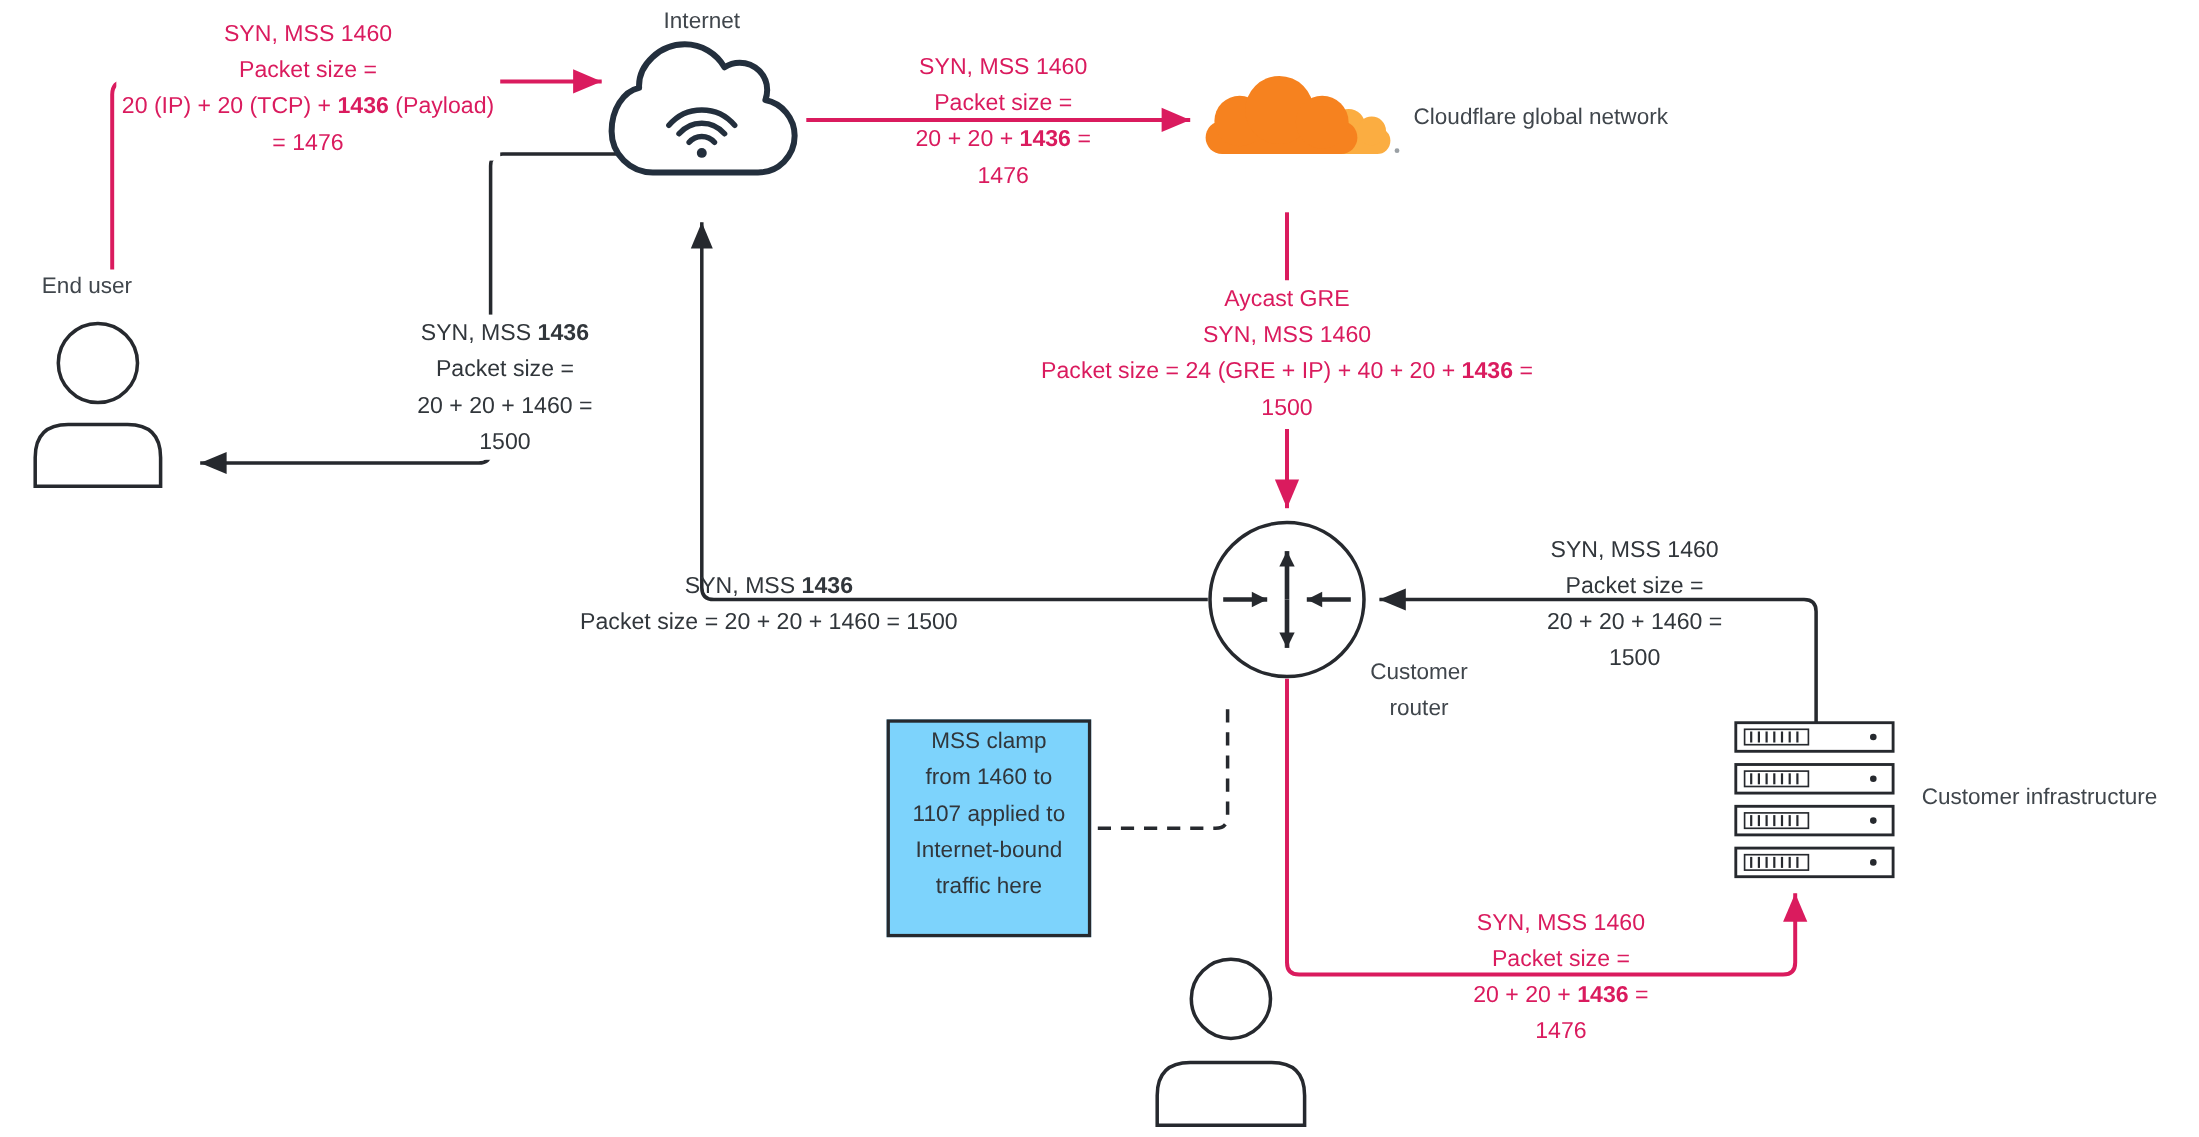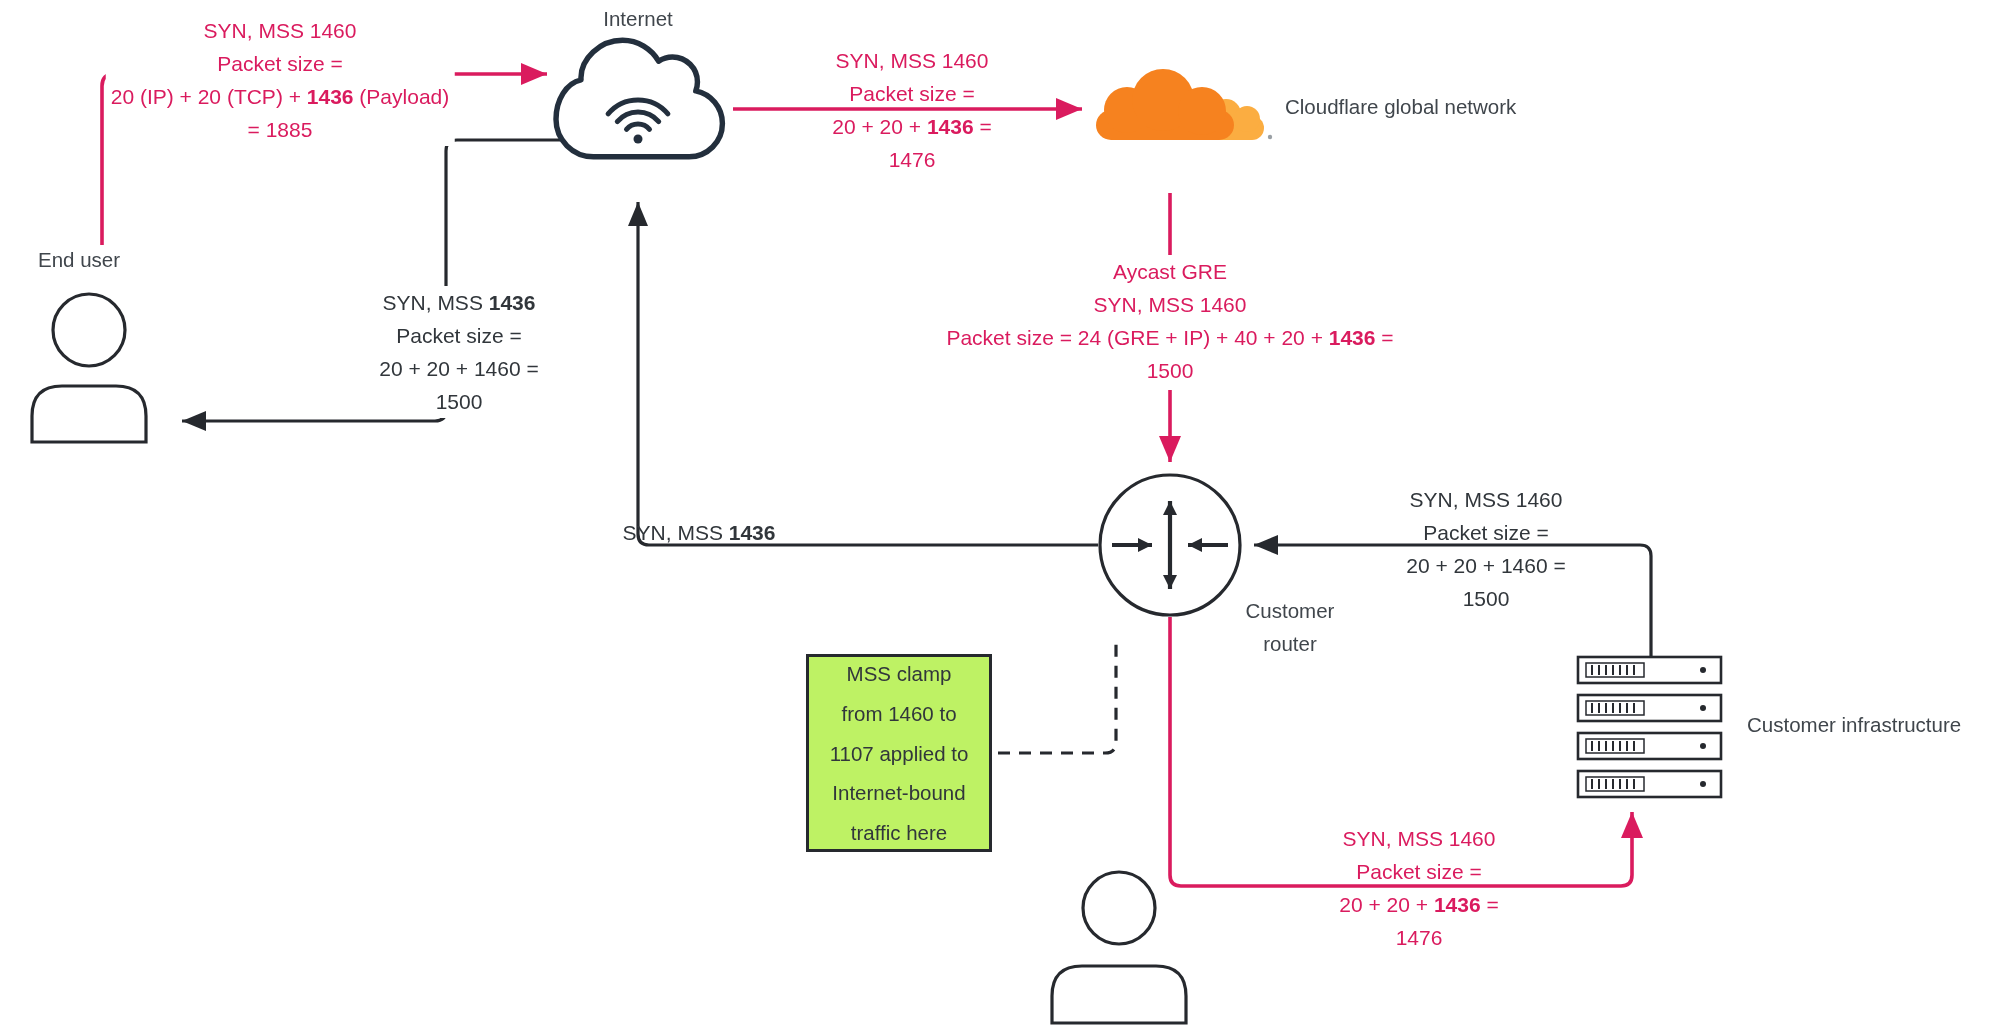--- a/index.html
+++ b/index.html
@@ -13,22 +13,22 @@
     font-family:"Liberation Sans","DejaVu Sans",sans-serif;overflow:hidden}
   svg.layer{position:absolute;left:0;top:0}
   .flow-label{position:absolute;transform:translateX(-50%);text-align:center;
     font-size:21px;line-height:33px;white-space:nowrap}
   .flow-label.bg{background:#fff;padding:0 5px}
   .flow-label.pink{color:var(--pink)}
   .flow-label.dark{color:var(--text-dark)}
   .node-label{position:absolute;font-size:20.5px;line-height:33px;color:var(--node);white-space:nowrap}
   .node-label.center{transform:translateX(-50%);text-align:center}
   .note-box{position:absolute;left:806px;top:654px;width:186px;height:198px;
-    border:3px solid var(--ink);background:#bef264;display:flex;flex-direction:column;
-    align-items:center;justify-content:space-between;text-align:center;
+    border:3px solid var(--ink);background:#7dd3fc;display:flex;flex-direction:column;
+    align-items:center;justify-content:flex-start;text-align:center;
     font-size:20.5px;line-height:33px;color:var(--text-dark)}
   .bold,[data-b]{font-weight:700}
 </style>
 </head>
 <body>
 
 <div class="canvas">
 
   <svg class="layer" width="1999" height="1034" viewBox="0 0 1999 1034">
     <defs>
@@ -166,21 +166,21 @@
   <div class="node-label center" style="left:1290px;top:594px">
       <div><span>Customer</span></div>
       <div><span>router</span></div>
     </div>
   <div class="node-label" style="left:1747px;top:708px">Customer infrastructure</div>
 
   <div class="flow-label pink bg" style="left:280px;top:14px">
       <div><span>SYN, MSS 1460</span></div>
       <div><span>Packet size =</span></div>
       <div><span>20 (IP) + 20 (TCP) + </span><span class="bold">1436</span><span> (Payload)</span></div>
-      <div><span>= 1885</span></div>
+      <div><span>= 1476</span></div>
     </div>
   <div class="flow-label pink" style="left:912px;top:44px">
       <div><span>SYN, MSS 1460</span></div>
       <div><span>Packet size =</span></div>
       <div><span>20 + 20 + </span><span class="bold">1436</span><span> =</span></div>
       <div><span>1476</span></div>
     </div>
   <div class="flow-label pink bg" style="left:1170px;top:255px">
       <div><span>Aycast GRE</span></div>
       <div><span>SYN, MSS 1460</span></div>
@@ -188,20 +188,21 @@
       <div><span>1500</span></div>
     </div>
   <div class="flow-label dark bg" style="left:459px;top:286px">
       <div><span>SYN, MSS </span><span class="bold">1436</span></div>
       <div><span>Packet size =</span></div>
       <div><span>20 + 20 + 1460 =</span></div>
       <div><span>1500</span></div>
     </div>
   <div class="flow-label dark" style="left:699px;top:516px">
       <div><span>SYN, MSS </span><span class="bold">1436</span></div>
+      <div><span>Packet size = 20 + 20 + 1460 = 1500</span></div>
     </div>
   <div class="flow-label dark" style="left:1486px;top:483px">
       <div><span>SYN, MSS 1460</span></div>
       <div><span>Packet size =</span></div>
       <div><span>20 + 20 + 1460 =</span></div>
       <div><span>1500</span></div>
     </div>
   <div class="flow-label pink" style="left:1419px;top:822px">
       <div><span>SYN, MSS 1460</span></div>
       <div><span>Packet size =</span></div>

